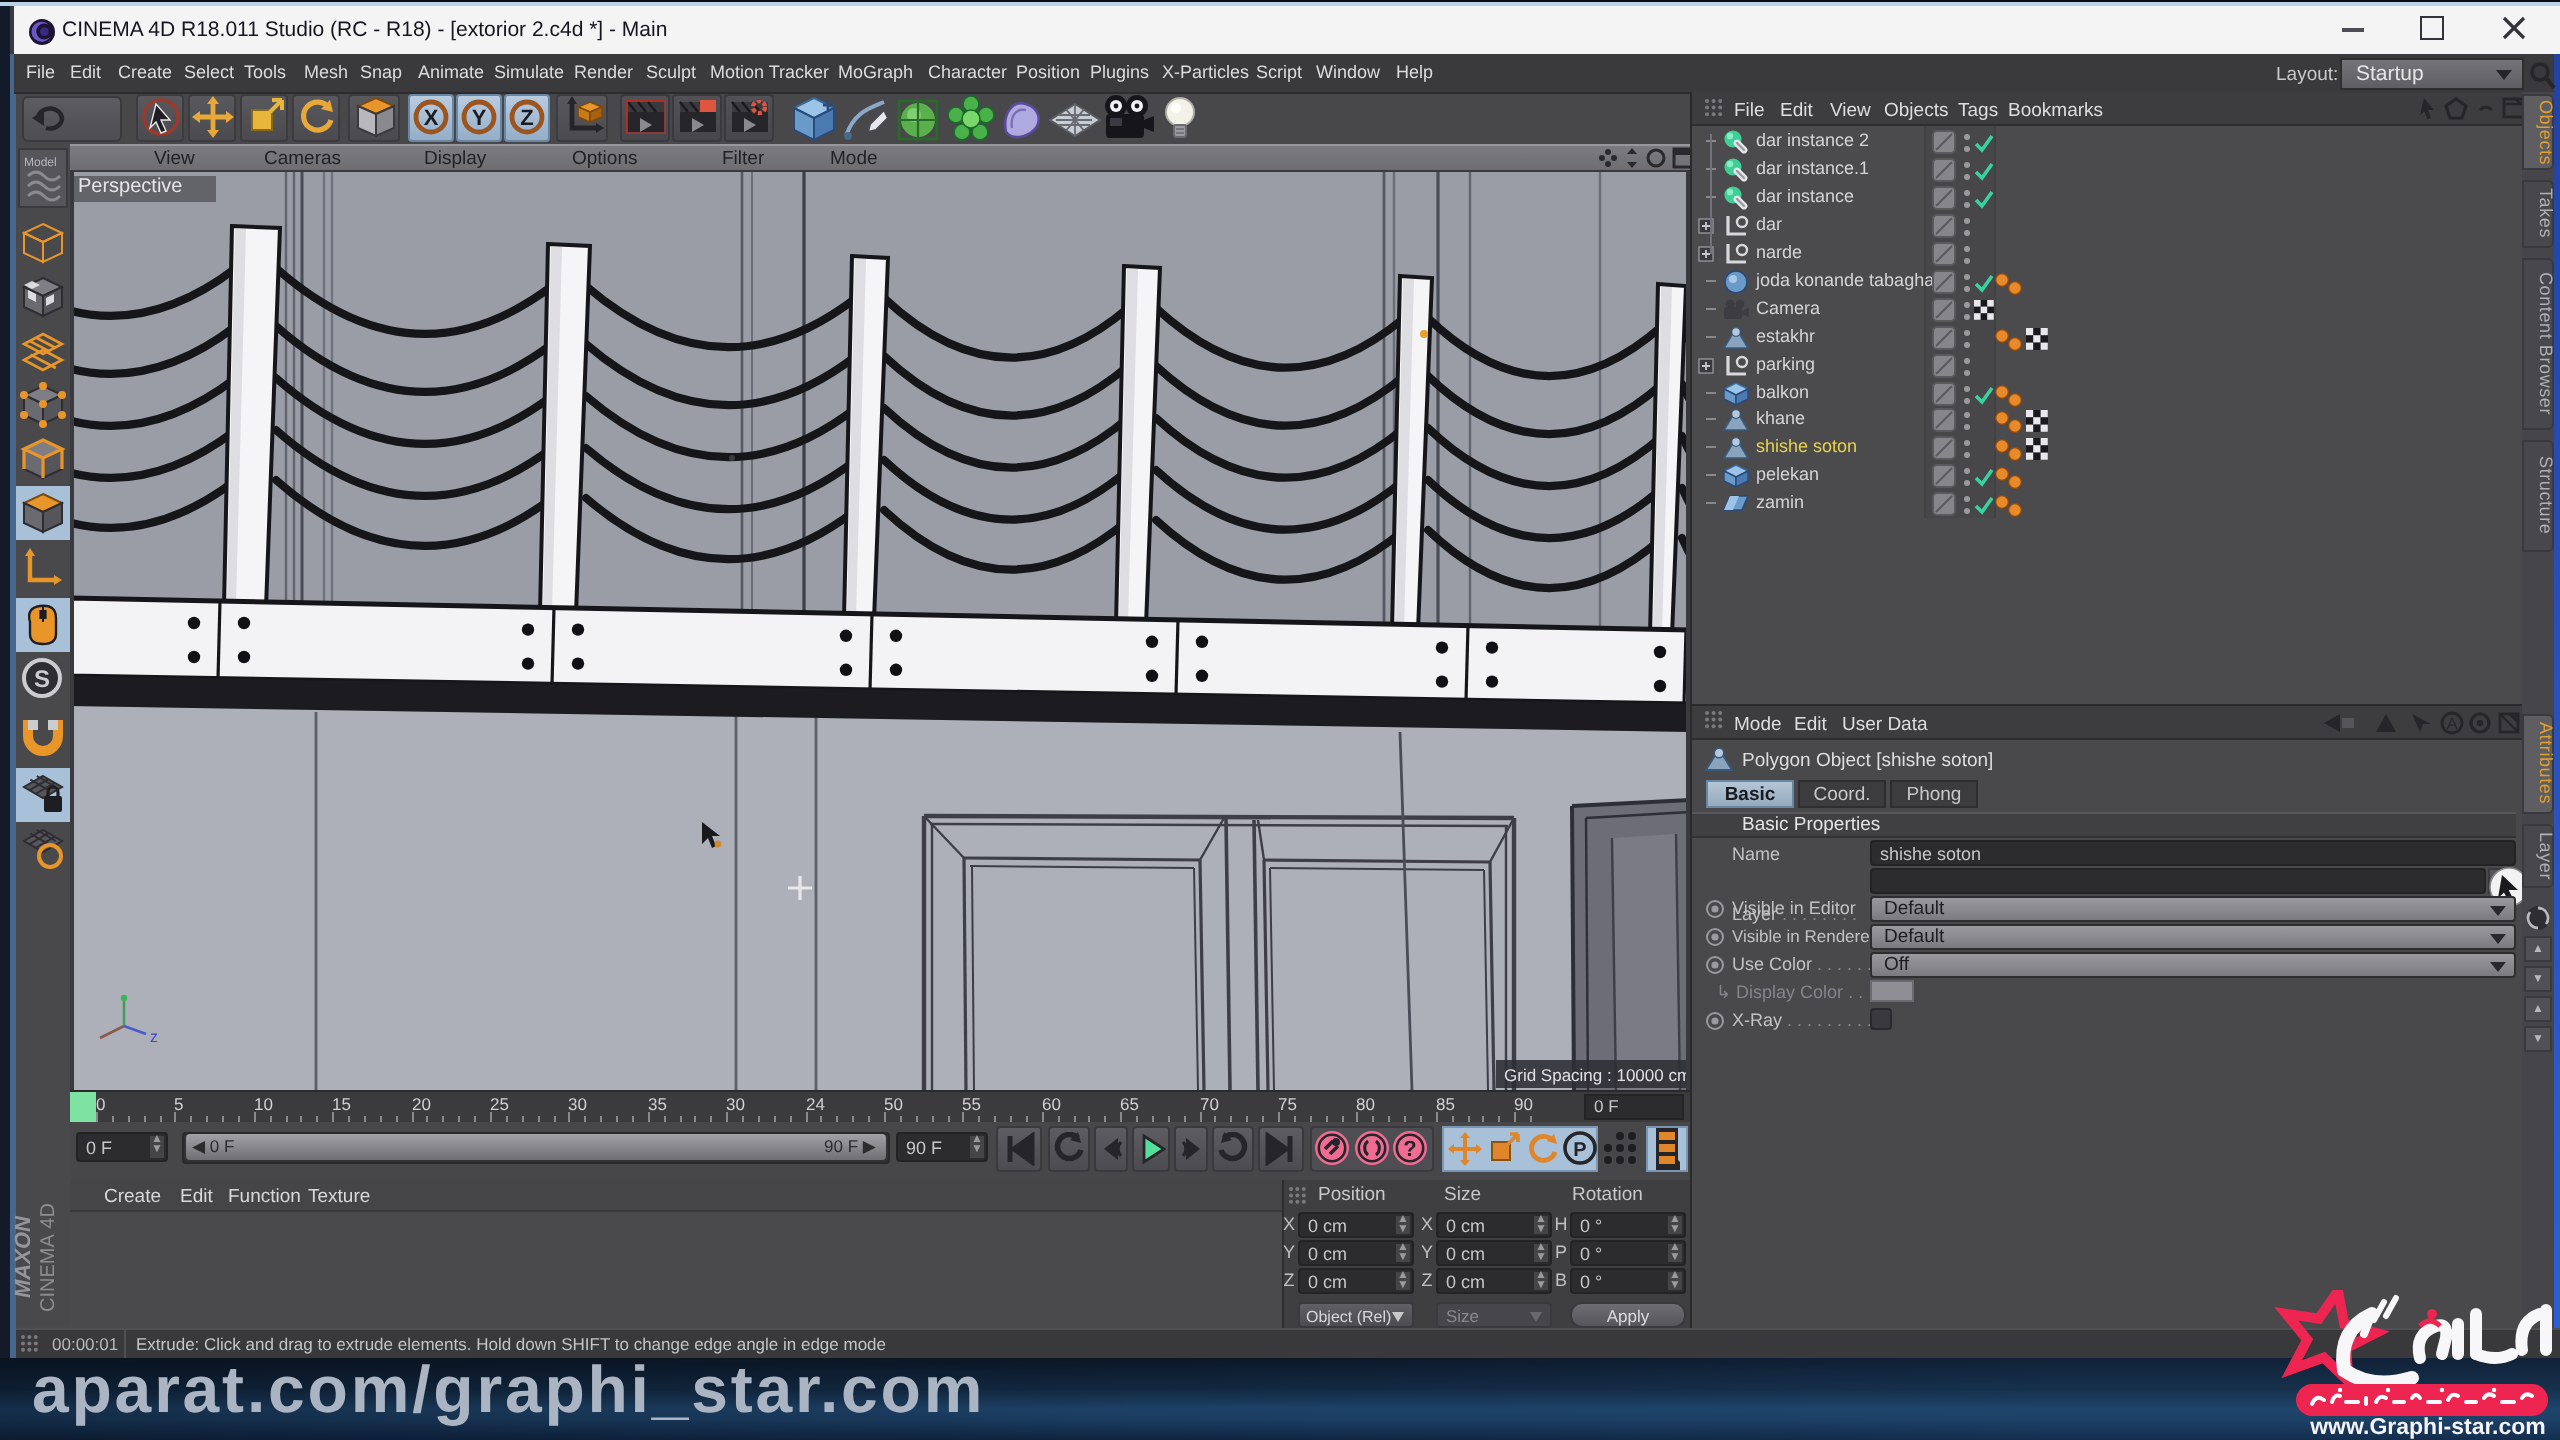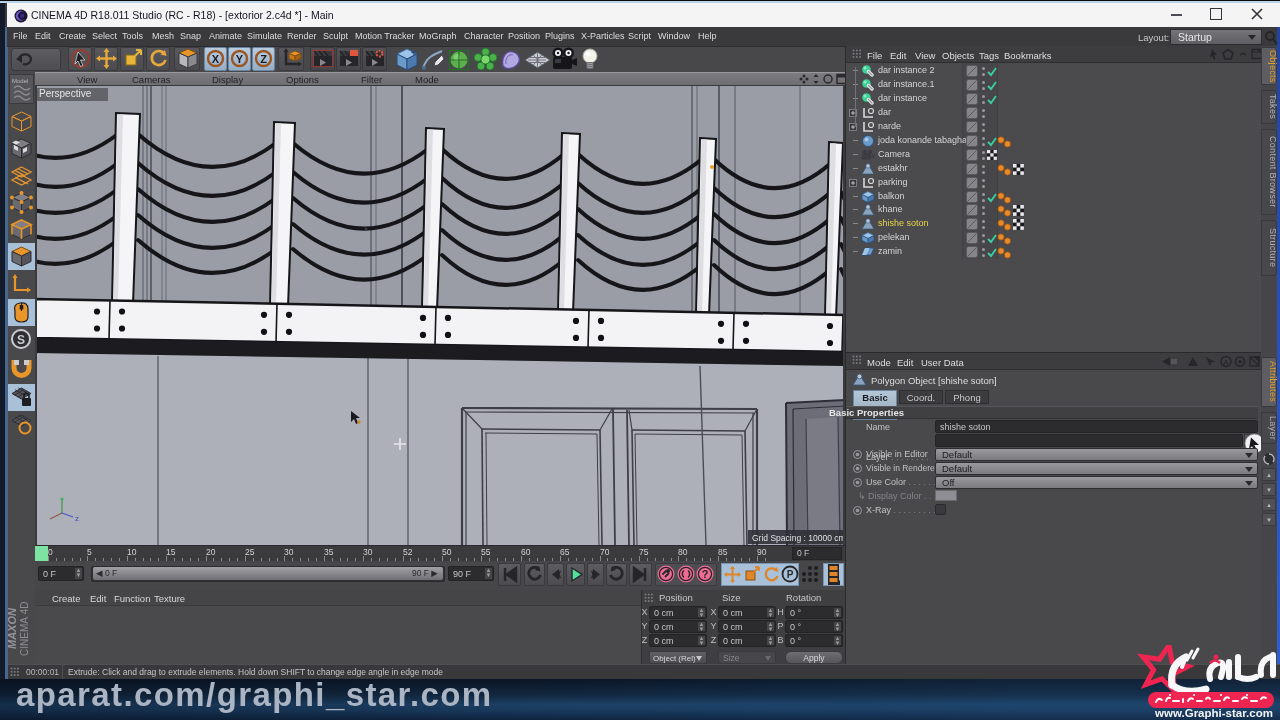--- a/index.html
+++ b/index.html
@@ -448,21 +448,21 @@
     <div style="position:absolute;left:0;top:0;width:13px;height:16px;background:#7ee2a2"></div>
     <div style="position:absolute;left:13px;top:1px;font-size:8.5px;color:#d2d2d4">0</div>
     <div style="position:absolute;left:52px;top:1px;font-size:8.5px;color:#d2d2d4">5</div>
     <div style="position:absolute;left:92px;top:1px;font-size:8.5px;color:#d2d2d4">10</div>
     <div style="position:absolute;left:131px;top:1px;font-size:8.5px;color:#d2d2d4">15</div>
     <div style="position:absolute;left:171px;top:1px;font-size:8.5px;color:#d2d2d4">20</div>
     <div style="position:absolute;left:210px;top:1px;font-size:8.5px;color:#d2d2d4">25</div>
     <div style="position:absolute;left:249px;top:1px;font-size:8.5px;color:#d2d2d4">30</div>
     <div style="position:absolute;left:289px;top:1px;font-size:8.5px;color:#d2d2d4">35</div>
     <div style="position:absolute;left:328px;top:1px;font-size:8.5px;color:#d2d2d4">30</div>
-    <div style="position:absolute;left:368px;top:1px;font-size:8.5px;color:#d2d2d4">52</div>
+    <div style="position:absolute;left:368px;top:1px;font-size:8.5px;color:#d2d2d4">24</div>
     <div style="position:absolute;left:407px;top:1px;font-size:8.5px;color:#d2d2d4">50</div>
     <div style="position:absolute;left:446px;top:1px;font-size:8.5px;color:#d2d2d4">55</div>
     <div style="position:absolute;left:486px;top:1px;font-size:8.5px;color:#d2d2d4">60</div>
     <div style="position:absolute;left:525px;top:1px;font-size:8.5px;color:#d2d2d4">65</div>
     <div style="position:absolute;left:565px;top:1px;font-size:8.5px;color:#d2d2d4">70</div>
     <div style="position:absolute;left:604px;top:1px;font-size:8.5px;color:#d2d2d4">75</div>
     <div style="position:absolute;left:643px;top:1px;font-size:8.5px;color:#d2d2d4">80</div>
     <div style="position:absolute;left:683px;top:1px;font-size:8.5px;color:#d2d2d4">85</div>
     <div style="position:absolute;left:722px;top:1px;font-size:8.5px;color:#d2d2d4">90</div>
     <div style="position:absolute;left:13px;top:10px;width:1px;height:6px;background:#8a8a8e"></div>
@@ -1040,25 +1040,25 @@
     <circle cx="80" cy="6.5" r="4.5" fill="none" stroke="#26262a" stroke-width="1.6"></circle>
     <circle cx="80" cy="6.5" r="1.6" fill="#26262a"></circle>
     <rect x="90" y="2" width="9" height="9" fill="none" stroke="#26262a" stroke-width="1.3"></rect>
     <path d="M90 2 l9 9 z M94 2 h5 v5" stroke="#26262a" stroke-width="1.2" fill="#26262a"></path>
   </svg>
 <svg class="abs" style="left:852px;top:373px" width="15" height="13">
     <path d="M7.5 1.5 L14 12 L1 12 Z" fill="#8aa4c0" stroke="#3a5a7a" stroke-width="0.9"></path>
     <circle cx="7.5" cy="3.5" r="2.4" fill="#b8c8dc" stroke="#3a5a7a" stroke-width="0.8"></circle>
   </svg>
 <div class="abs" style="left:871px;top:375px;font-size:9.5px;color:#dedee0">Polygon Object [shishe soton]</div>
-<div class="abs" style="left:853px;top:390px;width:44px;height:30px;background:linear-gradient(180deg,#b4c6d6,#94aabe);border:1px solid #6a86a2;font-size:9.5px;font-weight:bold;color:#1a1a1e;text-align:center;padding-top:1px">Basic</div>
+<div class="abs" style="left:853px;top:390px;width:44px;height:14px;background:linear-gradient(180deg,#b4c6d6,#94aabe);border:1px solid #6a86a2;font-size:9.5px;font-weight:bold;color:#1a1a1e;text-align:center;padding-top:1px">Basic</div>
 <div class="abs" style="left:899px;top:390px;width:44px;height:14px;background:#3c3c3f;border:1px solid #2e2e30;font-size:9.5px;color:#c8c8ca;text-align:center;padding-top:1px">Coord.</div>
 <div class="abs" style="left:945px;top:390px;width:44px;height:14px;background:#3c3c3f;border:1px solid #2e2e30;font-size:9.5px;color:#c8c8ca;text-align:center;padding-top:1px">Phong</div>
 <div class="abs" style="left:846px;top:406px;width:412px;height:13px;background:#404043;border-top:1px solid #55555a;border-bottom:1px solid #333336"></div>
-<div class="abs" style="left:829px;top:407px;font-size:9.5px;font-weight:bold;color:#e4e4e6">Basic Properties</div>
+<div class="abs" style="left:871px;top:407px;font-size:9.5px;font-weight:normal;color:#e4e4e6">Basic Properties</div>
 <div class="alabel" style="left:866px;top:422px">Name</div>
 <div class="fld" style="left:935px;top:420px;width:323px;height:13px;line-height:12px;font-size:9px">shishe soton</div>
 <div class="alabel" style="left:866px;top:452px">Layer <span style="color:#8a8a8e">. . . . . . . .</span></div>
 <div class="fld" style="left:935px;top:434px;width:308px;height:13px"></div>
 <div class="abs" style="left:1244px;top:434px;width:10px;height:13px;background:#55555a;border:1px solid #3a3a3e">
     <span style="position:absolute;left:2px;top:3px;width:0;height:0;border-top:3px solid transparent;border-bottom:3px solid transparent;border-left:4px solid #c8c8ca"></span>
   </div>
 <svg class="abs" style="left:1244px;top:433px" width="21" height="21">
     <circle cx="10.5" cy="10.5" r="9.5" fill="#f2f2f4" stroke="#8a8a8e" stroke-width="0.8"></circle>
     <path d="M7 4.5 l8 7.5 h-4.7 l2.6 5 l-2.3 1.2 l-2.6 -5 l-3 2.8 z" fill="#1a1a1e"></path>

